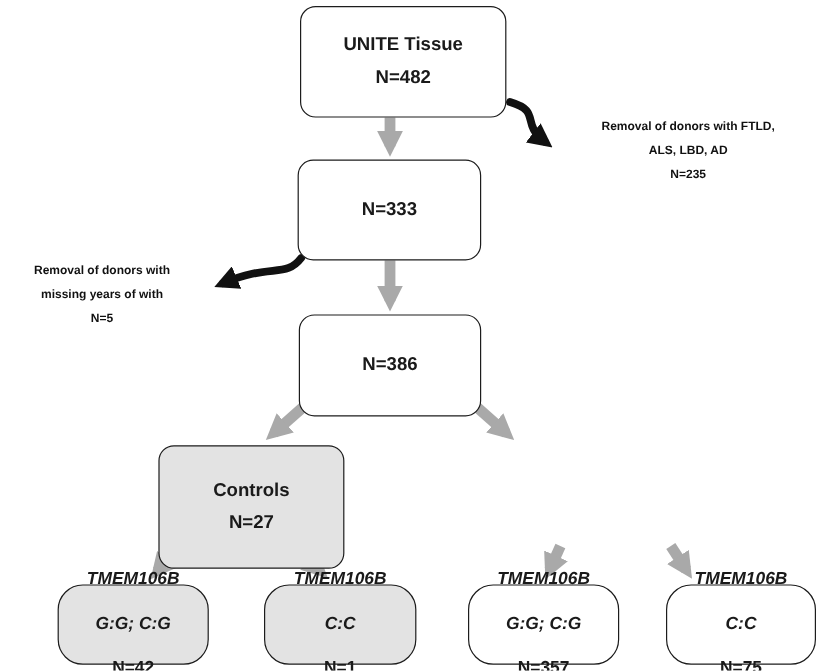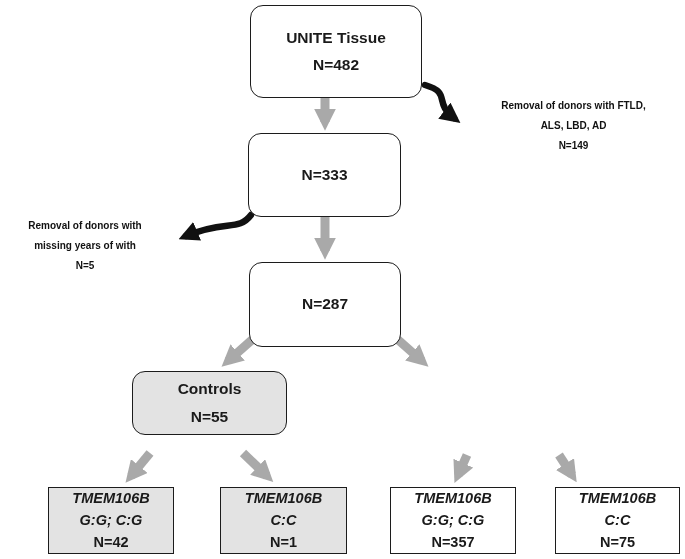--- a/index.html
+++ b/index.html
@@ -19,22 +19,22 @@
     background:#ffffff;
     display:flex;flex-direction:column;
     align-items:center;justify-content:center;
     row-gap:11px;
     font-weight:bold;font-size:15.5px;color:#1a1a1a;
     text-align:center;line-height:1.05;
   }
   .box.shaded{background:#e3e3e3;}
   .box.genotype{
     font-size:14.5px;
-    row-gap:7px;
-    border-radius:0;
+    row-gap:22px;
+    border-radius:21px;
   }
   .italic{font-style:italic;}
   .annotation{
     position:absolute;
     font-weight:bold;font-size:10px;color:#111111;
     text-align:center;line-height:20px;
     white-space:nowrap;
   }
 </style>
 </head>
@@ -68,26 +68,26 @@
   <div class="box" style="left:250px;top:5px;width:172px;height:93px;">
     <div>UNITE Tissue</div>
     <div>N=482</div>
   </div>
 
   <div class="box" style="left:248px;top:133px;width:153px;height:84px;">
     <div>N=333</div>
   </div>
 
   <div class="box" style="left:249px;top:262px;width:152px;height:85px;">
-    <div>N=287</div>
+    <div>N=386</div>
   </div>
 
-  <div class="box shaded" style="left:132px;top:371px;width:155px;height:64px;align-items:center;">
+  <div class="box shaded" style="left:132px;top:371px;width:155px;height:103px;align-items:center;">
     <div>Controls</div>
-    <div>N=55</div>
+    <div>N=27</div>
   </div>
 
 
   <div class="box shaded genotype" style="left:48px;top:487px;width:126px;height:67px;">
     <div class="italic">TMEM106B</div>
     <div class="italic">G:G; C:G</div>
     <div>N=42</div>
   </div>
 
   <div class="box shaded genotype" style="left:220px;top:487px;width:127px;height:67px;">
@@ -104,21 +104,21 @@
 
   <div class="box genotype" style="left:555px;top:487px;width:125px;height:67px;">
     <div class="italic">TMEM106B</div>
     <div class="italic">C:C</div>
     <div>N=75</div>
   </div>
 
   <div class="annotation" style="left:462px;top:96px;width:223px;">
     <div>Removal of donors with FTLD,</div>
     <div>ALS, LBD, AD</div>
-    <div>N=149</div>
+    <div>N=235</div>
   </div>
 
   <div class="annotation" style="left:0px;top:216px;width:170px;">
     <div>Removal of donors with</div>
     <div>missing years of with</div>
     <div>N=5</div>
   </div>
 
 </div>
 

